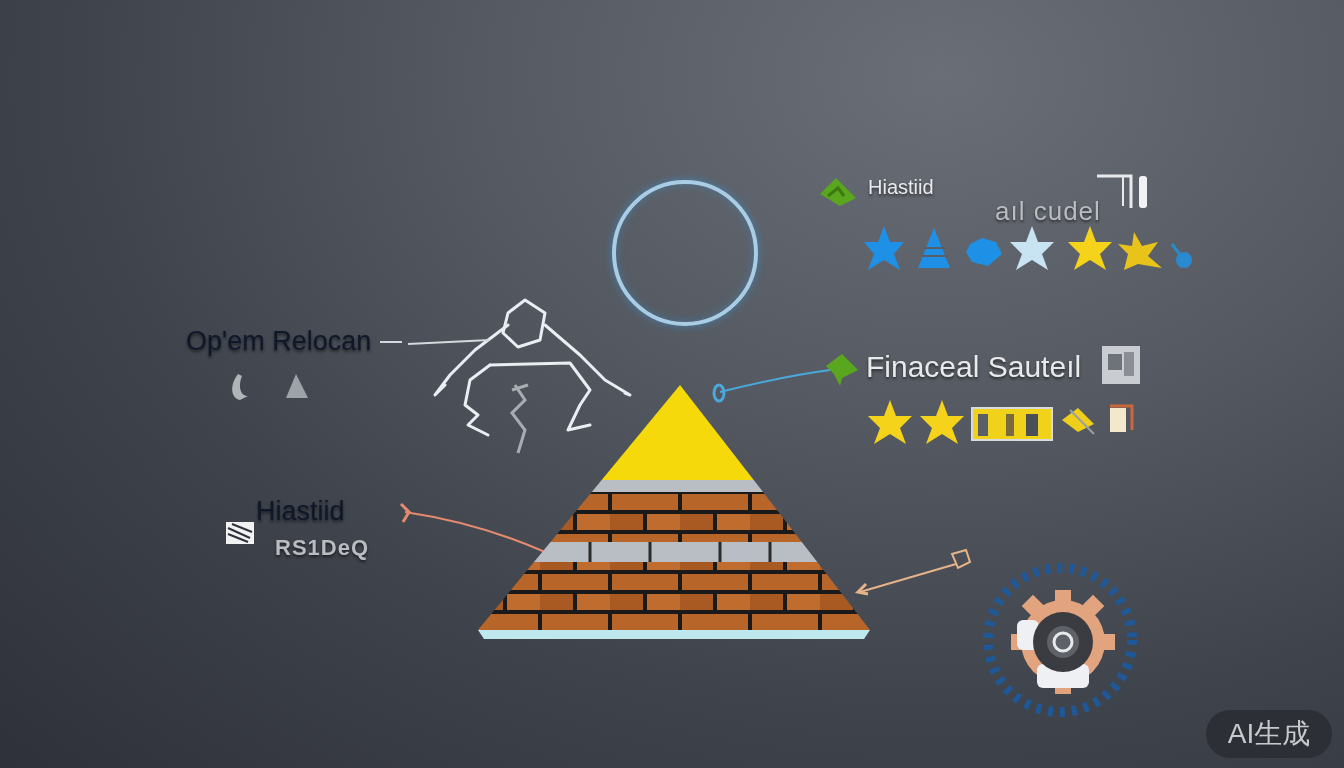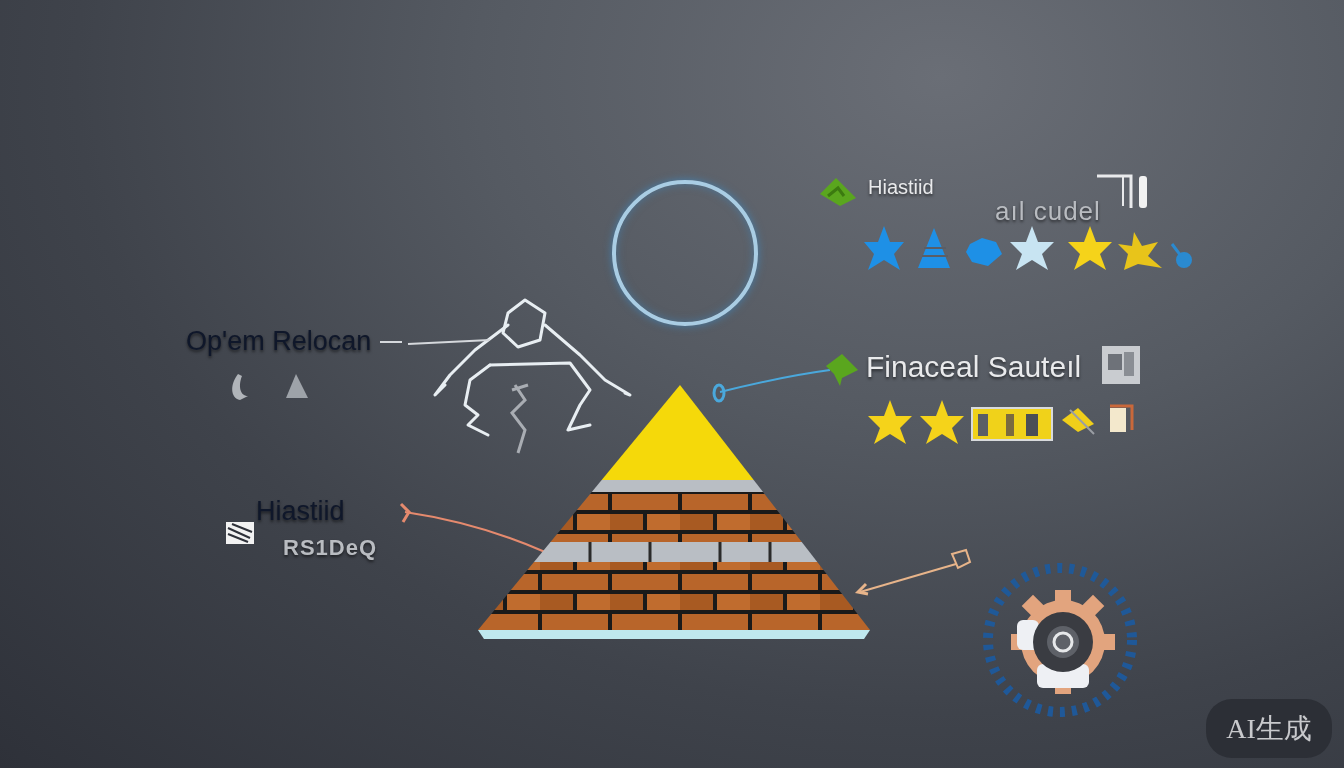--- a/index.html
+++ b/index.html
@@ -15,24 +15,24 @@
     white-space:nowrap;
   }
   .label.dim { color:#0f172a; }
   .garble { color:#b9bcc1; letter-spacing:1px; font-weight:bold; }
   .ring {
     left:612px; top:180px; width:138px; height:138px; border-radius:50%;
     border:4px solid #a9cde4;
     box-shadow: 0 0 8px rgba(60,140,200,0.7), inset 0 0 8px rgba(60,140,200,0.5);
   }
   .badge {
-    right:12px; bottom:10px; width:126px; height:59px; border-radius:26px;
+    right:12px; bottom:10px; width:126px; height:48px; border-radius:26px;
     background:#2c2f36; color:#c8c9cc; font-size:28px;
     display:flex; align-items:center; justify-content:center;
-    font-family:Liberation Serif, serif;
+    font-family:Liberation Sans, sans-serif;
   }
   svg { overflow:visible; }
 </style>
 </head>
 <body>
 
 <div class="abs ring"></div>
 
 <svg class="abs" style="left:400px;top:295px;" width="260" height="170">
   <g fill="none" stroke="#e8eef2" stroke-width="3" stroke-linejoin="round" stroke-linecap="round">
@@ -61,21 +61,21 @@
 
 <svg class="abs" style="left:224px;top:520px;" width="34" height="26">
   <rect x="2" y="2" width="28" height="22" fill="#f2f2f2"></rect>
   <g stroke="#2e3139" stroke-width="2">
       <line x1="4" y1="8" x2="26" y2="18"></line>
       <line x1="4" y1="14" x2="24" y2="22"></line>
       <line x1="8" y1="4" x2="28" y2="12"></line>
     </g>
 </svg>
 <div class="abs label dim" style="left:256px;top:496px;font-size:27px;">Hiastiid</div>
-<div class="abs label garble" style="left:283px;top:535px;font-size:22px;">RS1DeQ</div>
+<div class="abs label garble" style="left:275px;top:535px;font-size:22px;">RS1DeQ</div>
 
 <svg class="abs" style="left:395px;top:500px;" width="160" height="60">
   <path d="M10,12 C50,18 100,30 150,52" stroke="#e58a6e" stroke-width="2" fill="none"></path>
   <path d="M6,4 L14,12 L8,22" stroke="#e58a6e" stroke-width="3" fill="none"></path>
 </svg>
 
 <svg class="abs" style="left:470px;top:385px;" width="410" height="265">
   <defs>
     <clipPath id="pyrClip">
         <polygon points="210,0 400,245 8,245"></polygon>

